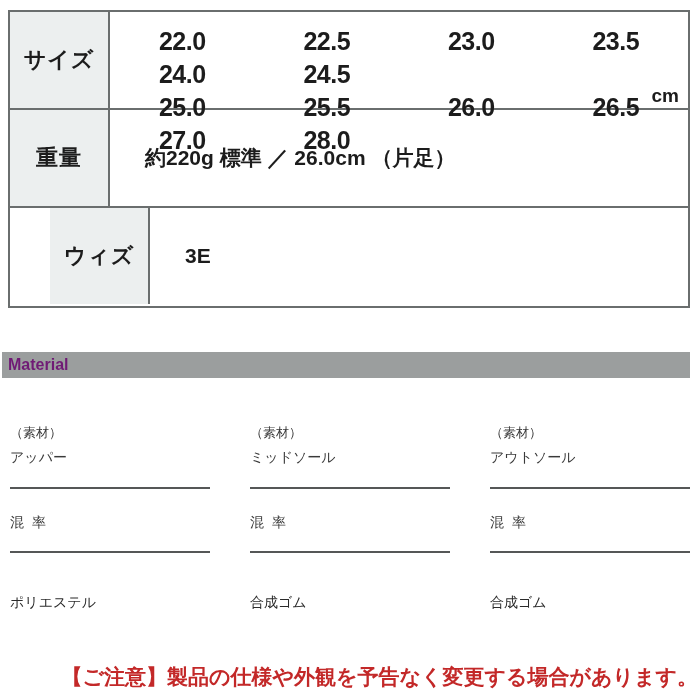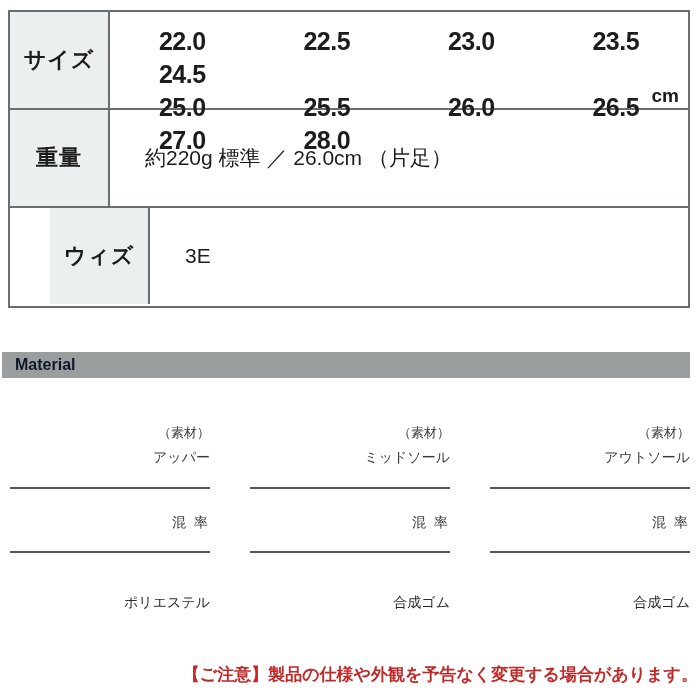--- a/index.html
+++ b/index.html
@@ -41,71 +41,72 @@
     text-align:center; font-weight:bold; font-size:25px;
     letter-spacing:-0.5px;
   }
   .size-unit {
     position:absolute; right:9px; bottom:1px;
     font-weight:bold; font-size:19px;
   }
   .plain-value {
     position:absolute; left:35px; top:0; bottom:0; right:10px;
     display:flex; align-items:center;
-    font-weight:normal; font-size:21px;
+    font-weight:bold; font-size:21px;
   }
 
   
   .material-bar {
     position:absolute; left:2px; top:352px;
     width:688px; height:26px;
     background:#9b9e9e;
-    color:#0f172a; font-weight:bold; font-size:16px;
+    color:#701a75; font-weight:bold; font-size:16px;
     display:flex; align-items:center;
-    padding-left:13px;
+    padding-left:6px;
   }
 
   
   .mat-col {
     position:absolute; top:378px; width:200px; height:240px;
-    text-align:right; color:#3a3a3a; font-size:14px;
+    text-align:left; color:#3a3a3a; font-size:14px;
   }
   .mat-col-1 { left:10px; }
   .mat-col-2 { left:250px; }
   .mat-col-3 { left:490px; }
   .mat-category { position:absolute; left:0; right:0; top:46px; font-size:13px; }
   .mat-part     { position:absolute; left:0; right:0; top:71px; }
   .mat-line-1   { position:absolute; left:0; right:0; top:109px; border-top:2px solid #555757; }
   .mat-ratio    { position:absolute; left:0; right:0; top:136px; letter-spacing:2px; }
   .mat-line-2   { position:absolute; left:0; right:0; top:173px; border-top:2px solid #555757; }
   .mat-comp     { position:absolute; left:0; right:0; top:216px; color:#2b2b2b; }
 
   
   .notice {
     position:absolute; right:2px; top:663px;
-    font-weight:bold; font-size:17px;
+    font-weight:bold; font-size:21px;
     color:#c32828; white-space:nowrap;
   }
 </style>
 </head>
 <body>
 
 <div class="page">
 
   <div class="spec-table">
 
     <div class="spec-row">
       <div class="spec-label">サイズ</div>
       <div class="spec-value">
         <div class="sizes-grid">
           <div class="sizes-line">
             <span>22.0</span>
             <span>22.5</span>
             <span>23.0</span>
             <span>23.5</span>
+            <span>24.0</span>
             <span>24.5</span>
           </div>
           <div class="sizes-line">
             <span>25.0</span>
             <span>25.5</span>
             <span>26.0</span>
             <span>26.5</span>
             <span>27.0</span>
             <span>28.0</span>
           </div>

